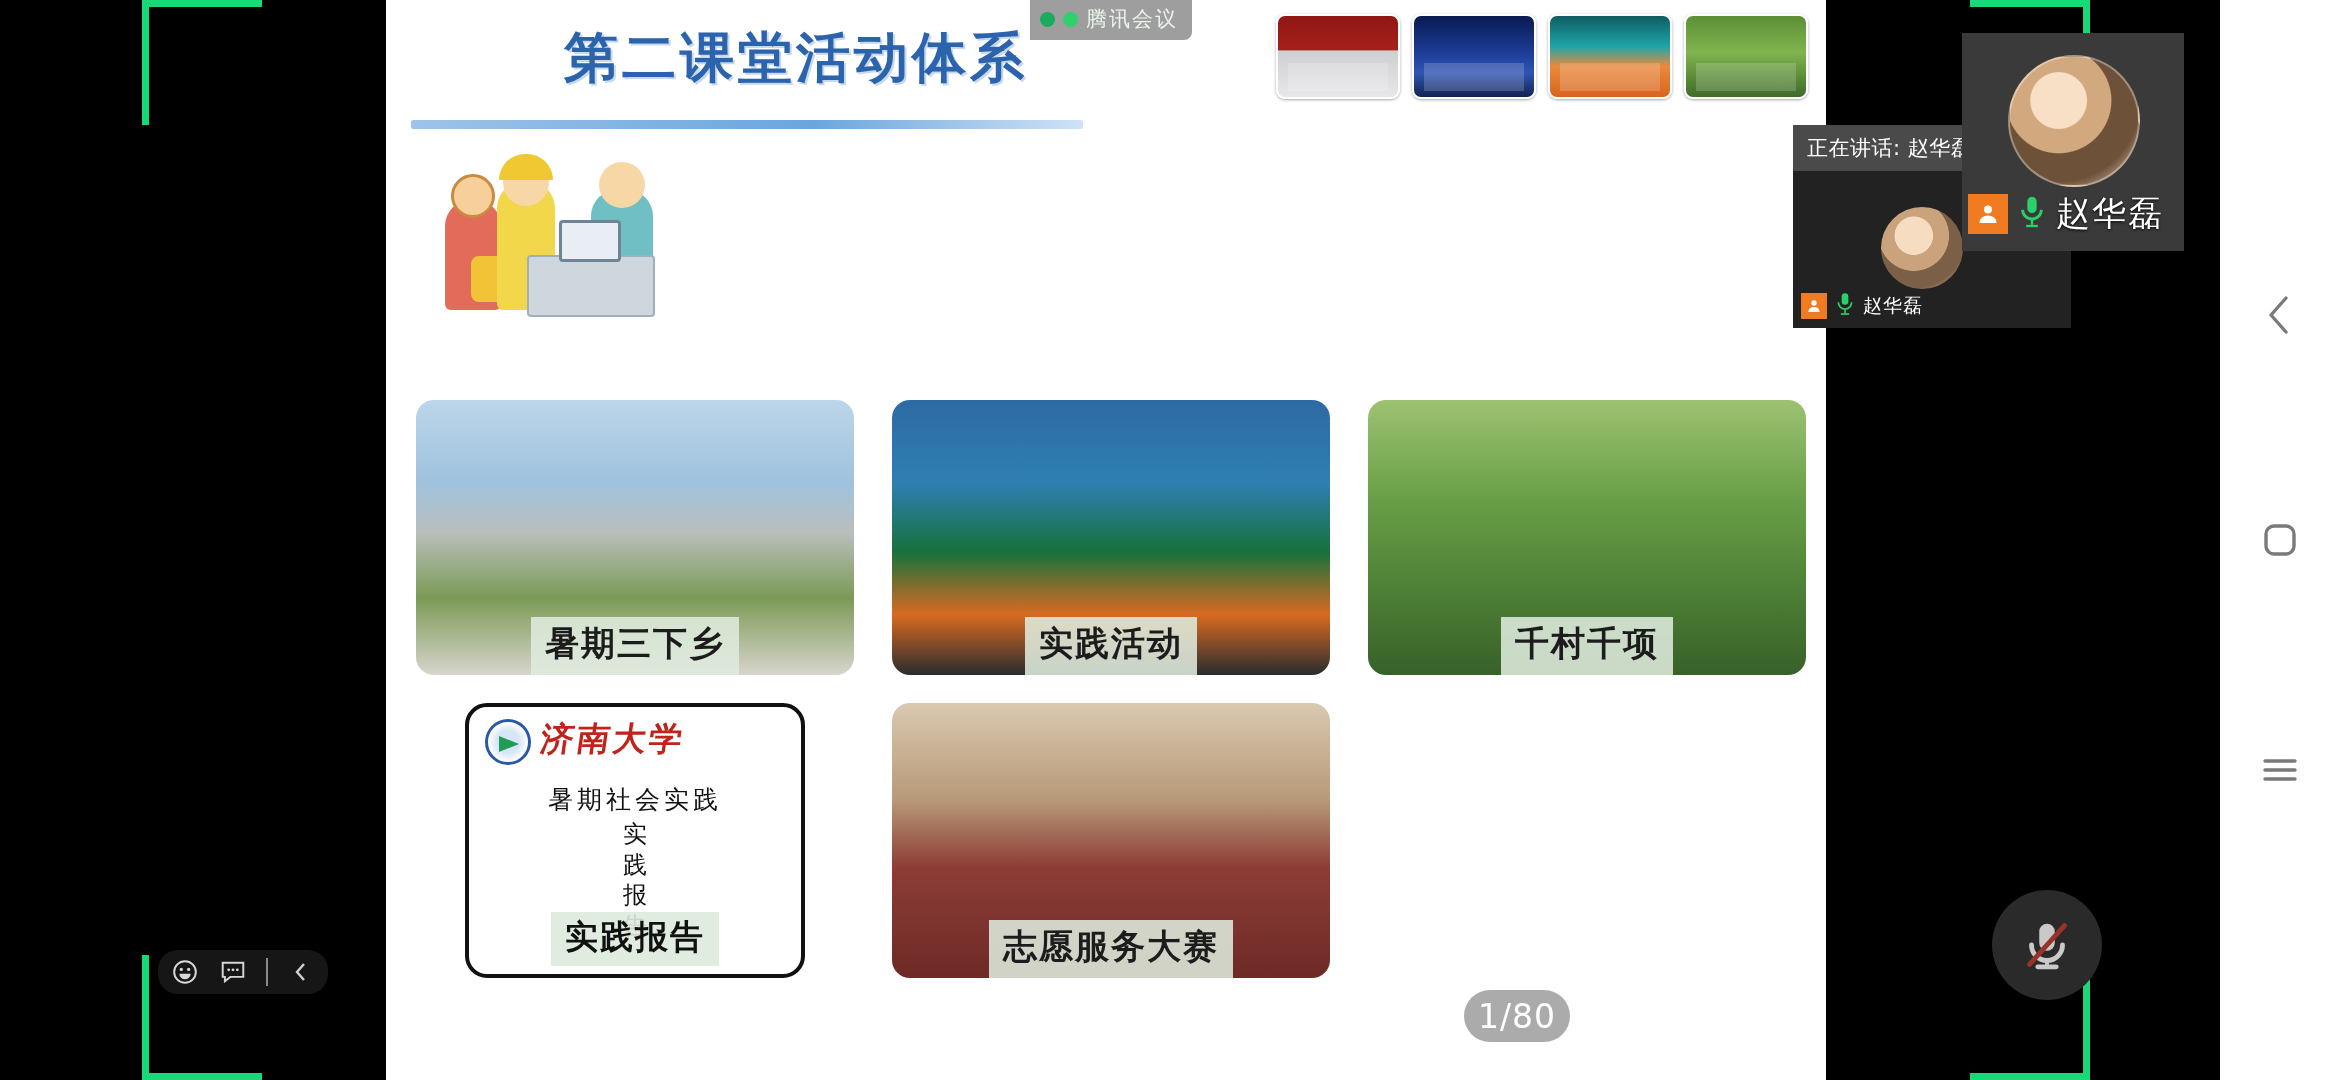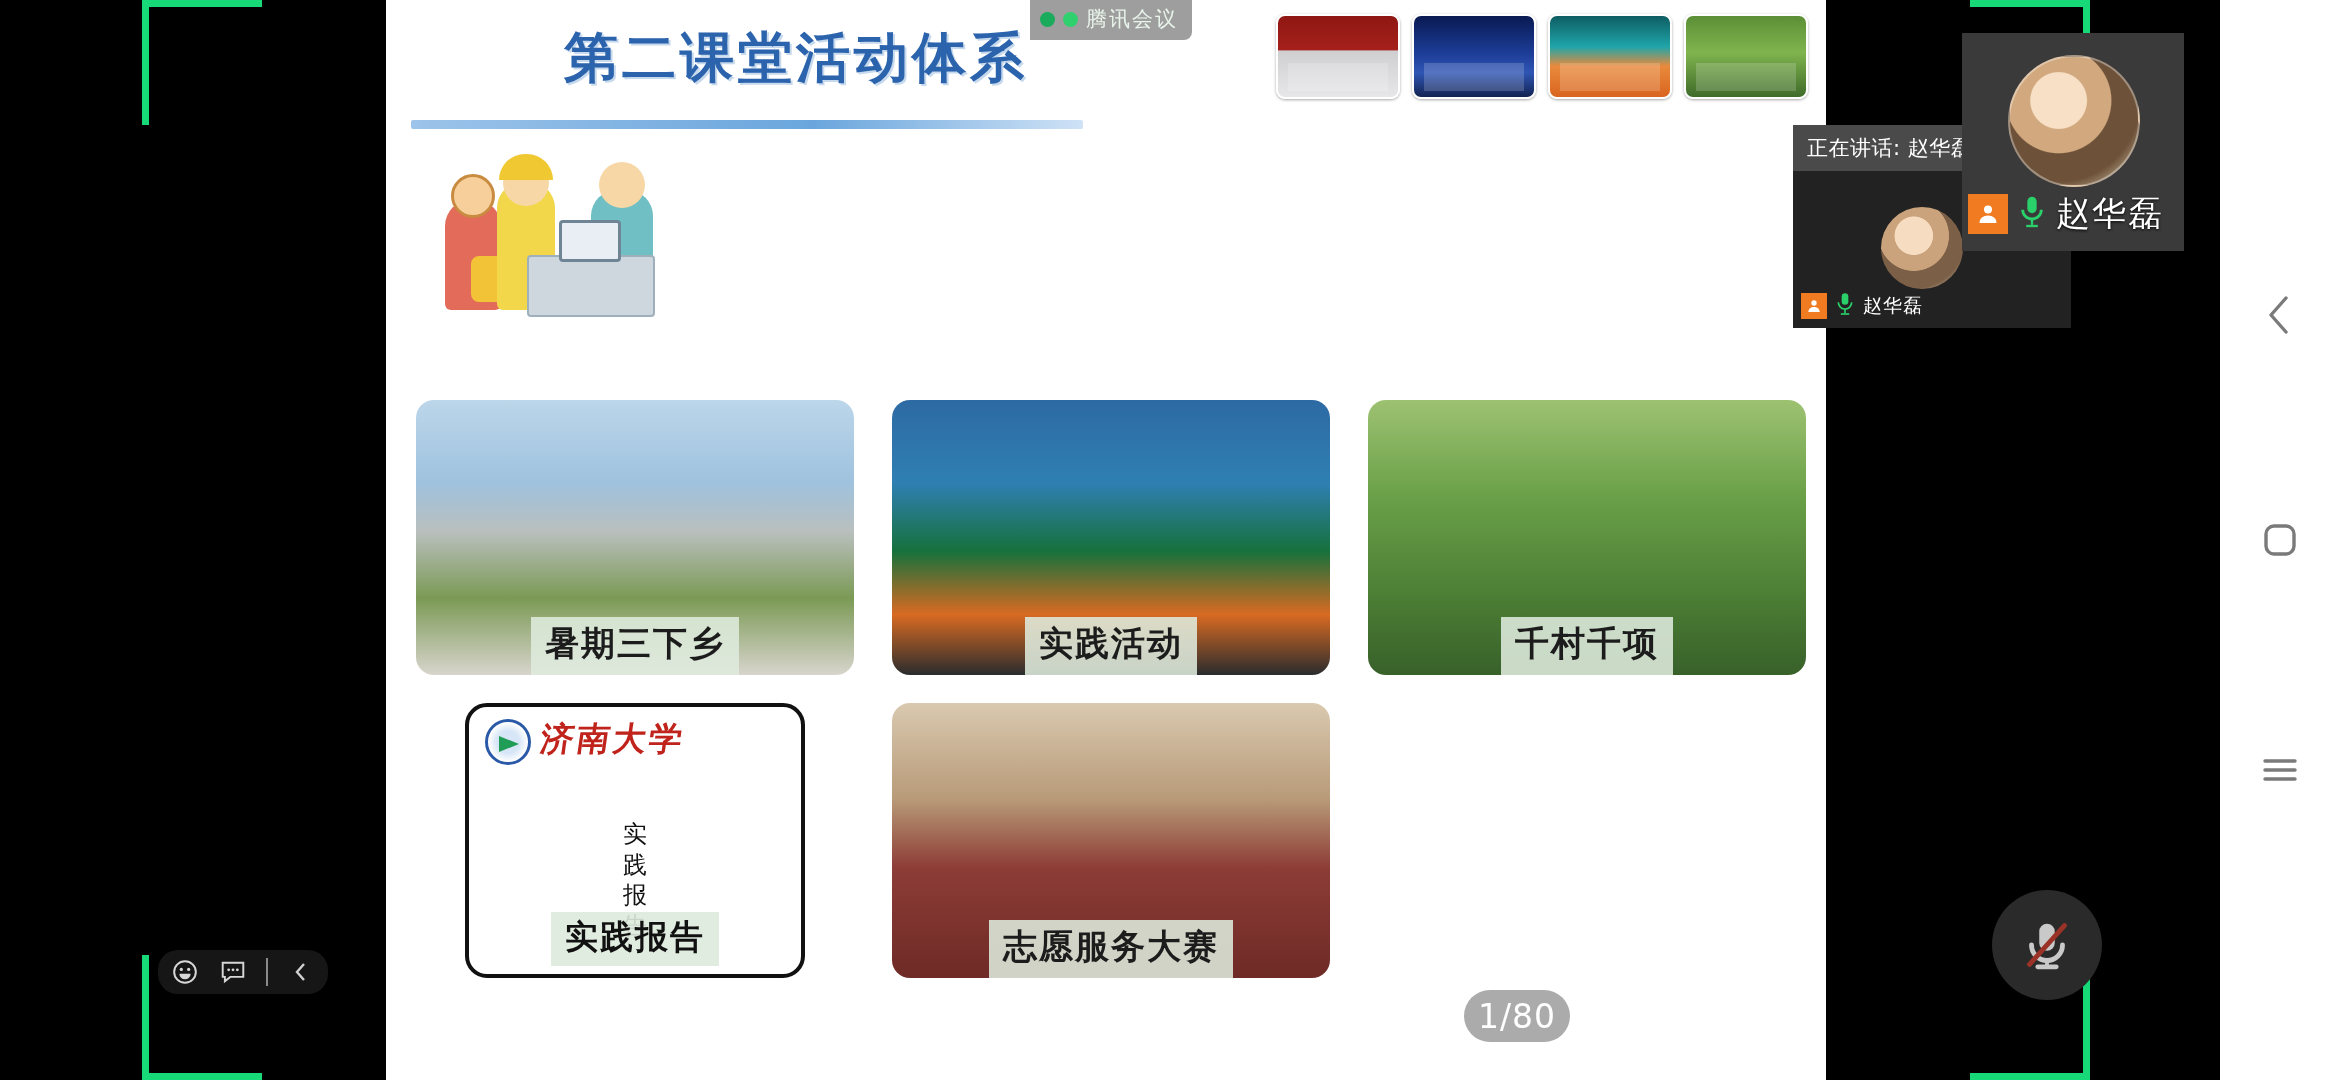--- a/index.html
+++ b/index.html
@@ -255,20 +255,21 @@
             <div class="cap">千村千项</div>
           </div>
         </div>
 
         <div class="grid-row">
 
           <div class="cell">
             <div class="doc-cell">
               <div class="doc-logo"></div>
               <div class="doc-uni">济南大学</div>
+              <div class="doc-sub">暑期社会实践</div>
               <div class="doc-vert">实<br>践<br>报<br>告</div>
               <div class="doc-cap">实践报告</div>
             </div>
           </div>
 
           <div class="cell">
             <div class="ph p-e"></div>
             <div class="cap">志愿服务大赛</div>
           </div>
         </div>

